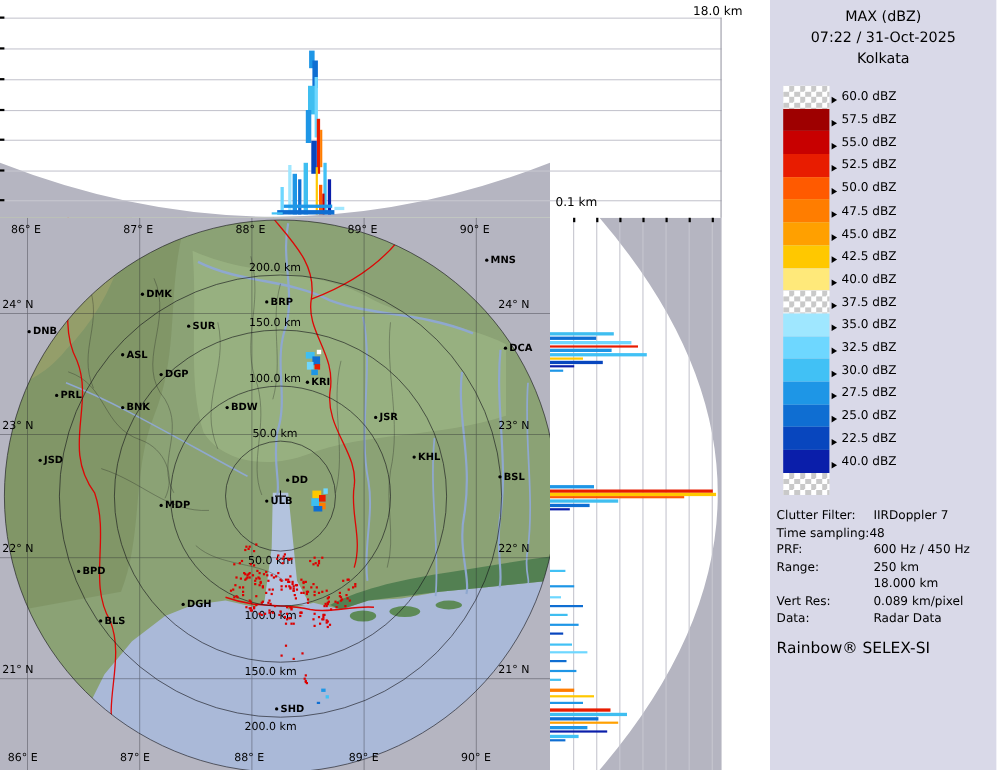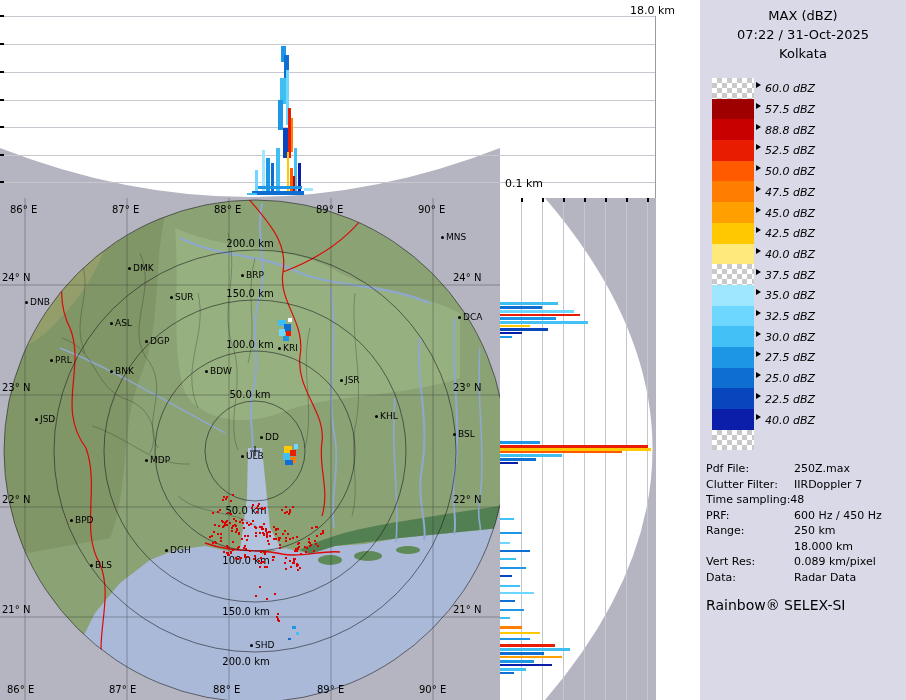--- a/index.html
+++ b/index.html
@@ -19,32 +19,32 @@
   
   #side-profile{position:absolute;left:500px;top:198px;width:156px;height:502px;background:#fff;}
 
   #vsep{position:absolute;left:655px;top:16px;width:1px;height:684px;background:#9a9aa6;}
 
   
   #map-panel{position:absolute;left:0;top:198px;width:500px;height:502px;background:#8ba275;}
   #map-overlay{position:absolute;left:0;top:0;width:500px;height:502px;}
   .maplabel{position:absolute;font-size:10px;color:#000;white-space:nowrap;}
   .ring-label{position:absolute;font-size:10px;color:#000;width:60px;text-align:center;}
-  .city{position:absolute;font-size:9px;font-weight:normal;color:#000;white-space:nowrap;line-height:10px;}
+  .city{position:absolute;font-size:9px;font-weight:bold;color:#000;white-space:nowrap;line-height:10px;}
   .city i{display:inline-block;width:3px;height:3px;background:#000;border-radius:50%;margin-right:2px;vertical-align:middle;}
   .clutter-dot{position:absolute;width:2px;height:2px;background:#dc0000;}
 
   
   #legend{position:absolute;left:700px;top:0;width:206px;height:700px;background:#d9d9e8;}
   #legend-title-block{position:absolute;left:0;top:6px;width:206px;text-align:center;
       font-size:13px;line-height:19px;color:#000;}
   #scale-bar{position:absolute;left:12px;top:78px;width:42px;}
   .scale-seg{width:42px;height:20.7px;}
   .checker{background:conic-gradient(#c9c9c9 0 25%, #ffffff 0 50%, #c9c9c9 0 75%, #ffffff 0) 0 0/10px 10px;background-color:#eee;}
-  .scale-label{position:absolute;left:56px;height:12px;font-size:11px;color:#000;display:flex;align-items:flex-start;white-space:nowrap;font-style:italic;}
+  .scale-label{position:absolute;left:56px;height:12px;font-size:11px;color:#000;display:flex;align-items:flex-end;white-space:nowrap;}
   .arrow{width:0;height:0;border-left:5px solid #000;border-top:3px solid transparent;border-bottom:3px solid transparent;margin-right:4px;}
   #info{position:absolute;left:6px;top:462px;width:196px;font-size:11px;color:#000;}
   .info-row{position:relative;height:15.5px;}
   .info-row.gap{margin-top:9px;}
   .info-label{position:absolute;left:0;white-space:nowrap;}
   .info-value{position:absolute;left:88px;white-space:nowrap;}
   .info-row.tight .info-value{position:static;left:auto;}
   #brand{margin-top:11px;font-size:14px;}
 </style>
 </head>
@@ -547,21 +547,21 @@
         <div class="scale-label" style="top: 82.3px;">
           <span class="arrow"></span>
           <span>60.0 dBZ</span>
         </div>
         <div class="scale-label" style="top: 103px;">
           <span class="arrow"></span>
           <span>57.5 dBZ</span>
         </div>
         <div class="scale-label" style="top: 123.8px;">
           <span class="arrow"></span>
-          <span>88.8 dBZ</span>
+          <span>55.0 dBZ</span>
         </div>
         <div class="scale-label" style="top: 144.4px;">
           <span class="arrow"></span>
           <span>52.5 dBZ</span>
         </div>
         <div class="scale-label" style="top: 165.2px;">
           <span class="arrow"></span>
           <span>50.0 dBZ</span>
         </div>
         <div class="scale-label" style="top: 185.8px;">
@@ -608,24 +608,20 @@
           <span class="arrow"></span>
           <span>22.5 dBZ</span>
         </div>
         <div class="scale-label" style="top: 413.6px;">
           <span class="arrow"></span>
           <span>40.0 dBZ</span>
         </div>
       </div>
     <div id="info">
       <div id="info-rows">
-          <div class="info-row">
-            <span class="info-label">Pdf File:</span>
-            <span class="info-value">250Z.max</span>
-          </div>
           <div class="info-row">
             <span class="info-label">Clutter Filter:</span>
             <span class="info-value">IIRDoppler 7</span>
           </div>
           <div class="info-row tight">
             <span class="info-label">Time sampling:<span class="info-value">48</span></span>
           </div>
           <div class="info-row">
             <span class="info-label">PRF:</span>
             <span class="info-value">600 Hz / 450 Hz</span>

